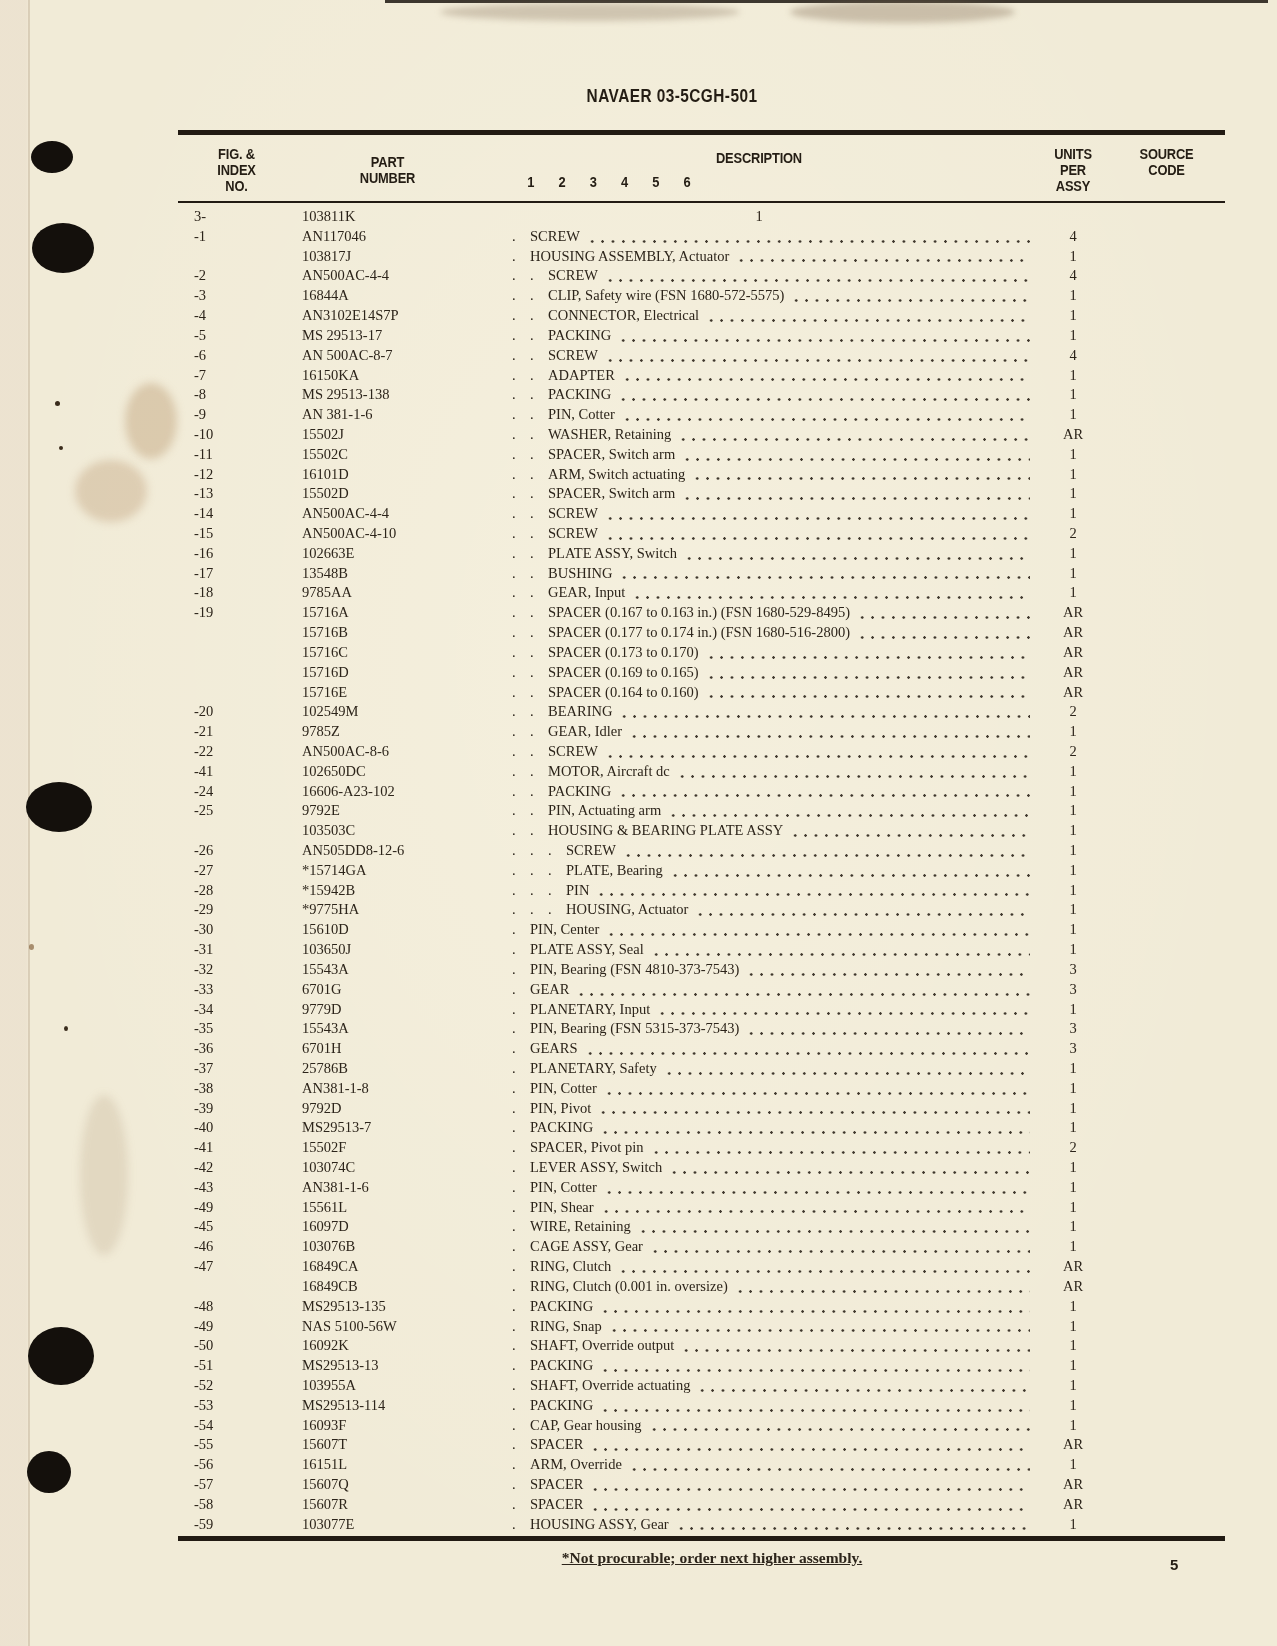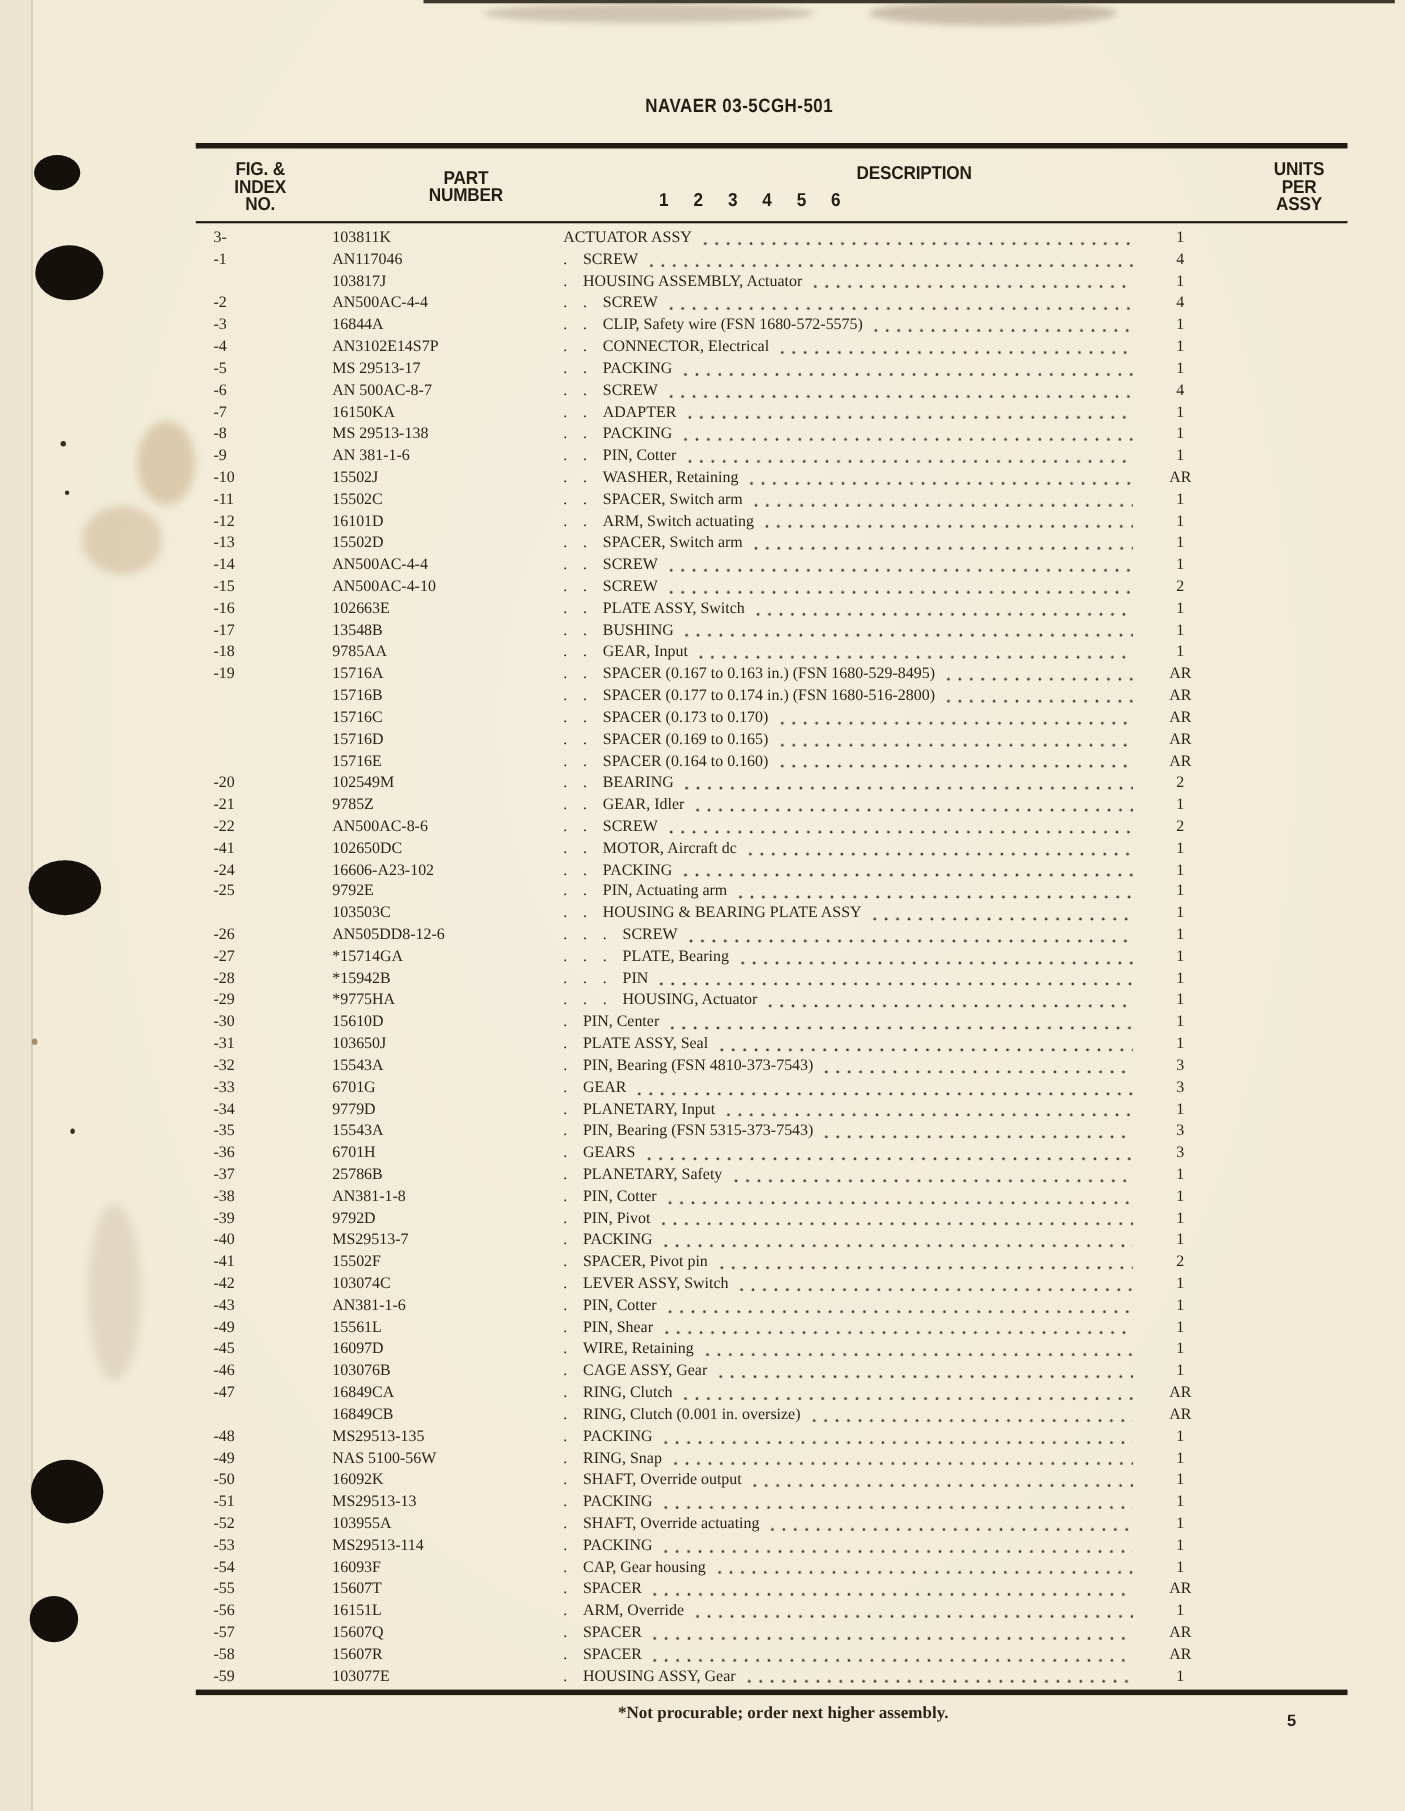--- a/index.html
+++ b/index.html
@@ -47,23 +47,22 @@
   
   .ptable{position:absolute;left:178px;top:130px;width:1047px;}
   .rule{background:#221b13;}
   .rule-top{height:4.5px;}
   .rule-mid{height:2.5px;}
   .rule-bottom{height:4.5px;margin-top:2px;}
   .thead{
     display:grid;grid-template-columns:117px 185px 558px 70px 117px;
     padding:11px 0 7px 0;
     font-family:"Liberation Sans", sans-serif;font-weight:bold;
-    font-size:17px;line-height:16px;color:#241d14;
+    font-size:14px;line-height:16px;color:#241d14;
     letter-spacing:-.2px;
-    gap:36px;
   }
   .hcell{text-align:center;transform:scaleX(.92);}
   .hc-desc .h-main{display:block;text-align:center;}
   .h-ind{display:block;text-align:left;padding-left:27px;margin-top:8px;}
   .h-ind span{display:inline-block;width:34px;}
   .hc-part .h-line{display:block;}
   .hc-part{padding-top:8px;}
   .hc-desc{padding-top:4px;}
   
   .tbody{padding-top:4px;}
@@ -83,21 +82,21 @@
     flex:1 1 auto;min-width:0;height:5px;align-self:flex-end;
     margin:0 2px 4px 7px;
     background-image:radial-gradient(circle, rgba(44,36,26,.9) 1.15px, rgba(0,0,0,0) 1.45px);
     background-size:10.4px 5px;background-repeat:repeat-x;background-position:0 1px;
   }
   .c-units{text-align:center;}
   .c-src{text-align:center;}
   
   .footnote{
     position:absolute;left:712px;top:1549px;transform:translateX(-50%);
-    font-size:15.5px;font-weight:bold;color:#2c241a;white-space:nowrap;
+    font-size:15.5px;font-weight:bold;color:#2c241a;white-space:nowrap;text-decoration:underline;
   }
   .page-num{
     position:absolute;left:1170px;top:1556px;
     font-family:"Liberation Sans", sans-serif;
     font-size:15px;font-weight:bold;color:#241d14;
   }
 </style>
 </head>
 <body>
 
@@ -153,24 +152,20 @@
         <span>CODE</span>
       </div>
     </div>
 
     <div class="rule rule-mid"></div>
 
     <div class="tbody">
         <div class="row">
           <div class="cell c-fig">3-</div>
           <div class="cell c-part">103811K</div>
-          <div class="cell c-desc">
-            <span class="dtext">ACTUATOR ASSY</span>
-            <span class="leader"></span>
-          </div>
           <div class="cell c-units">1</div>
           <div class="cell c-src"></div>
         </div>
         <div class="row">
           <div class="cell c-fig">-1</div>
           <div class="cell c-part">AN117046</div>
           <div class="cell c-desc">
             <span class="ind">.</span>
             <span class="dtext">SCREW</span>
             <span class="leader"></span>

